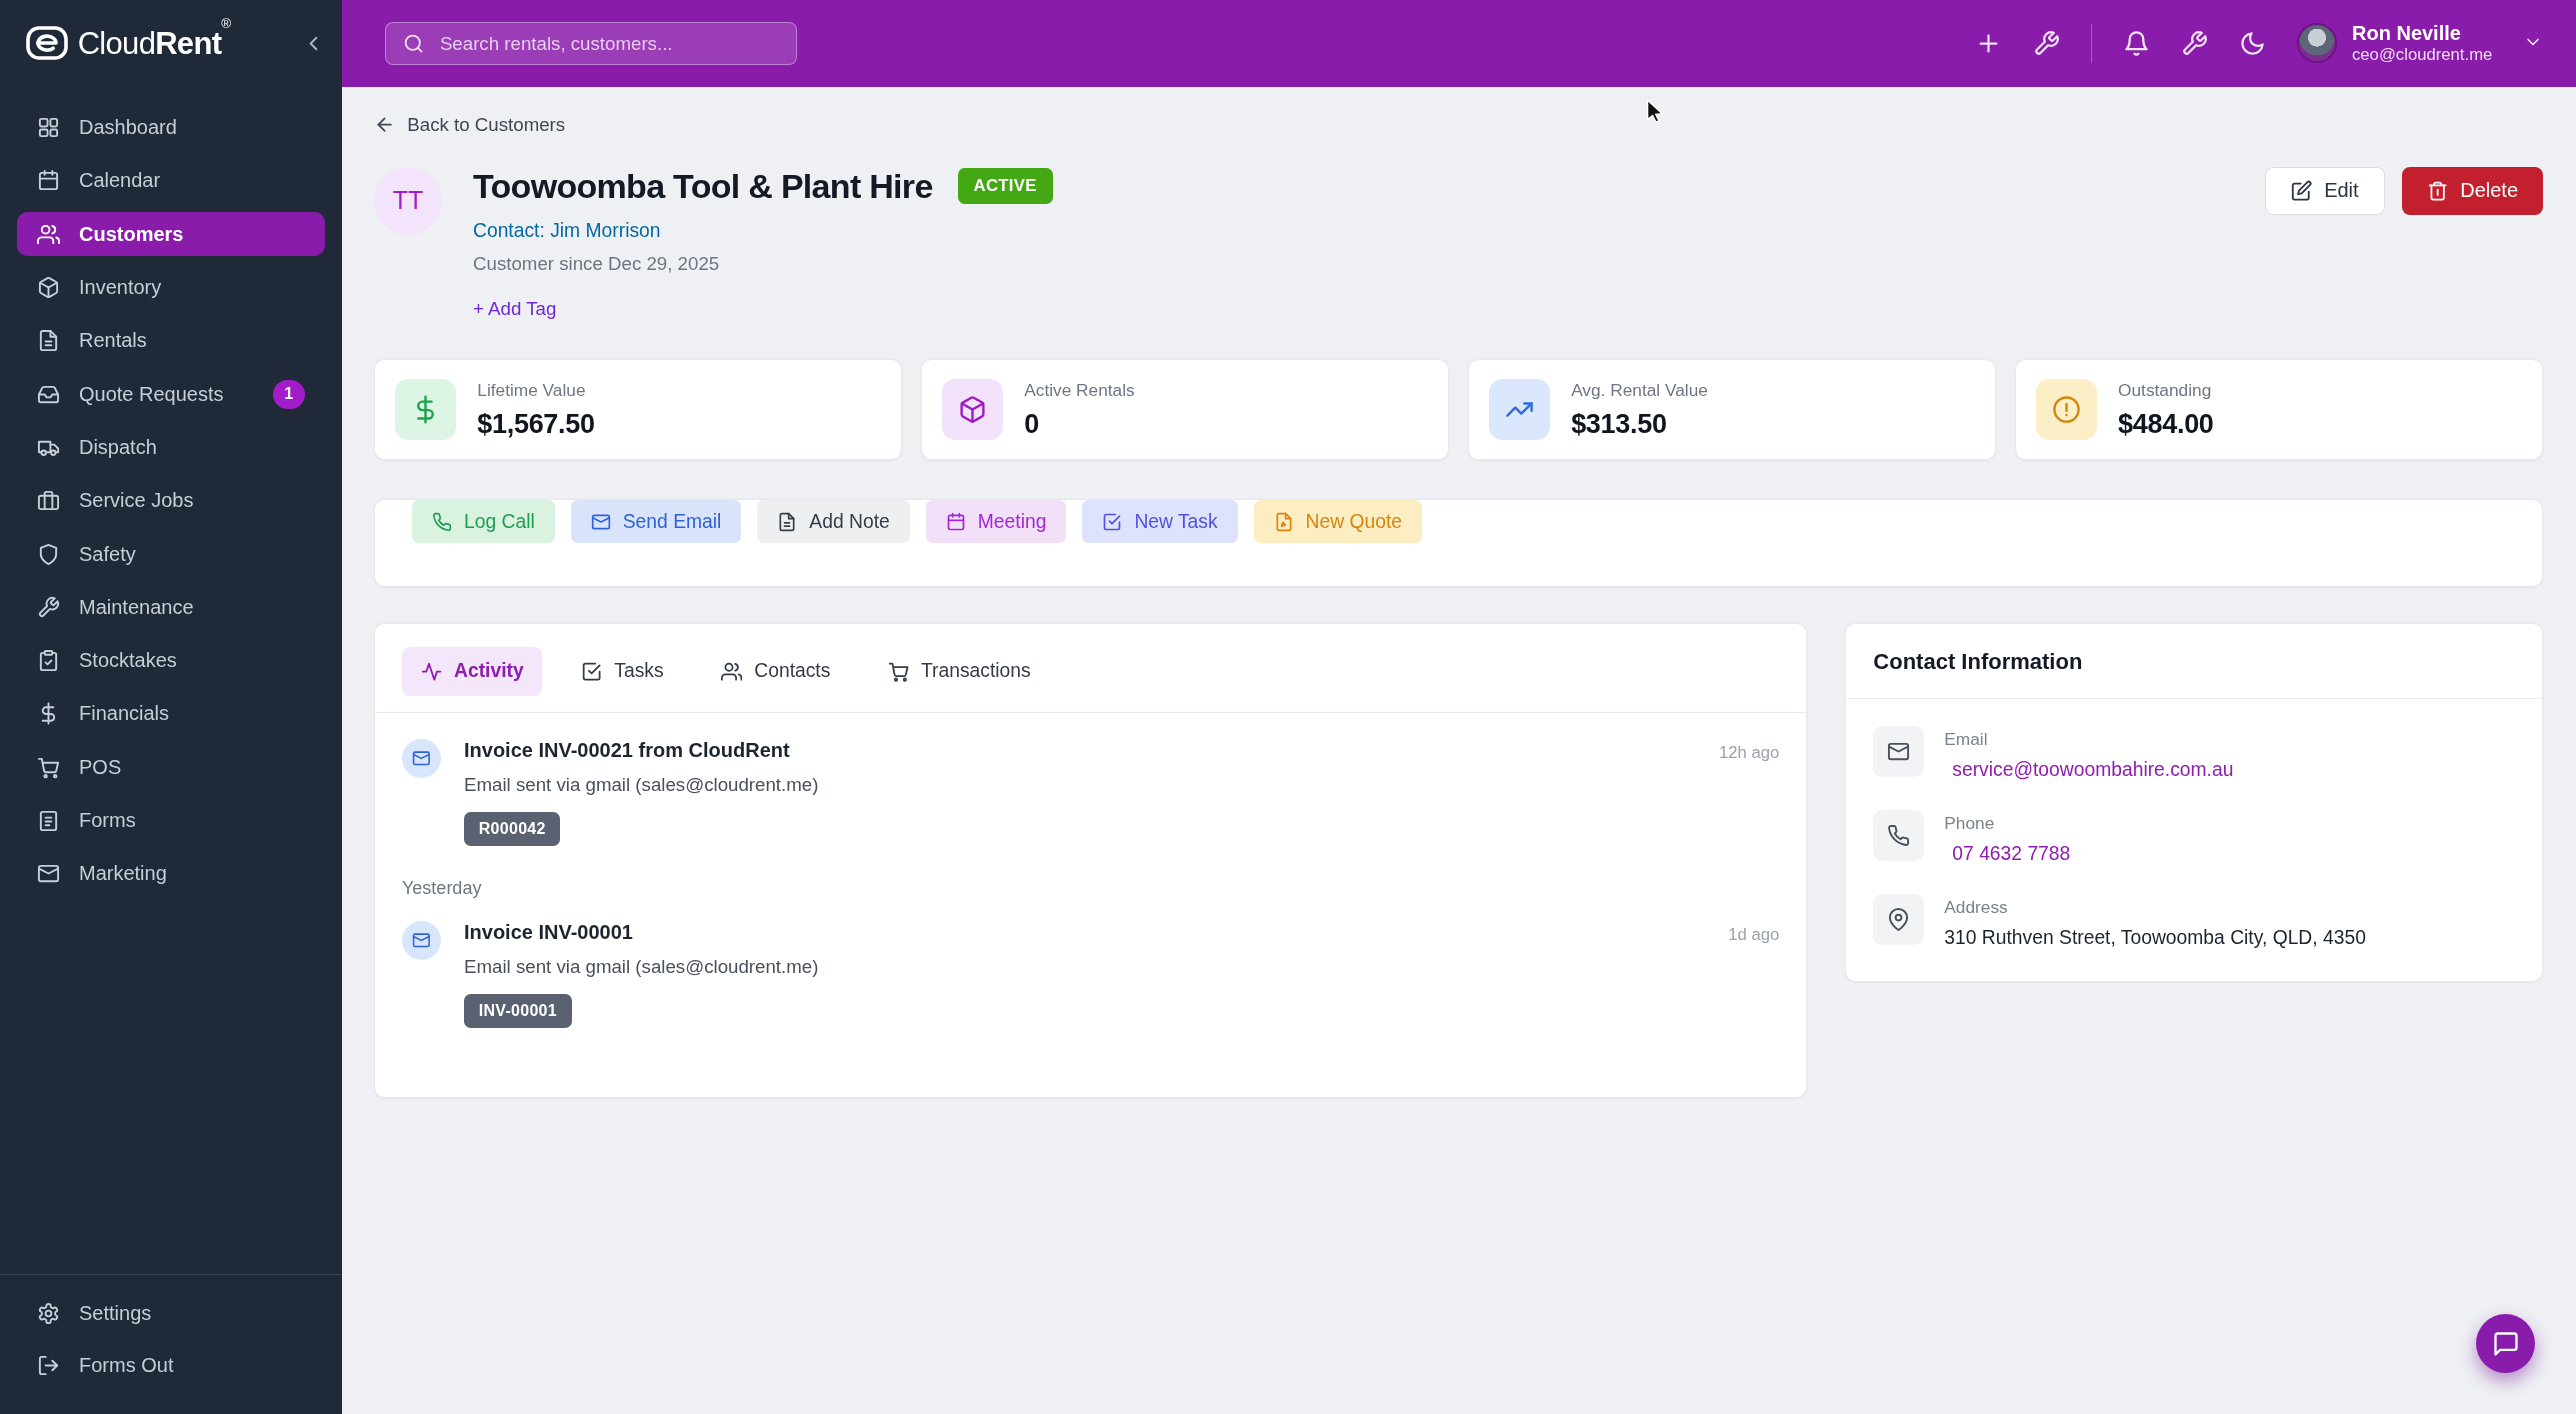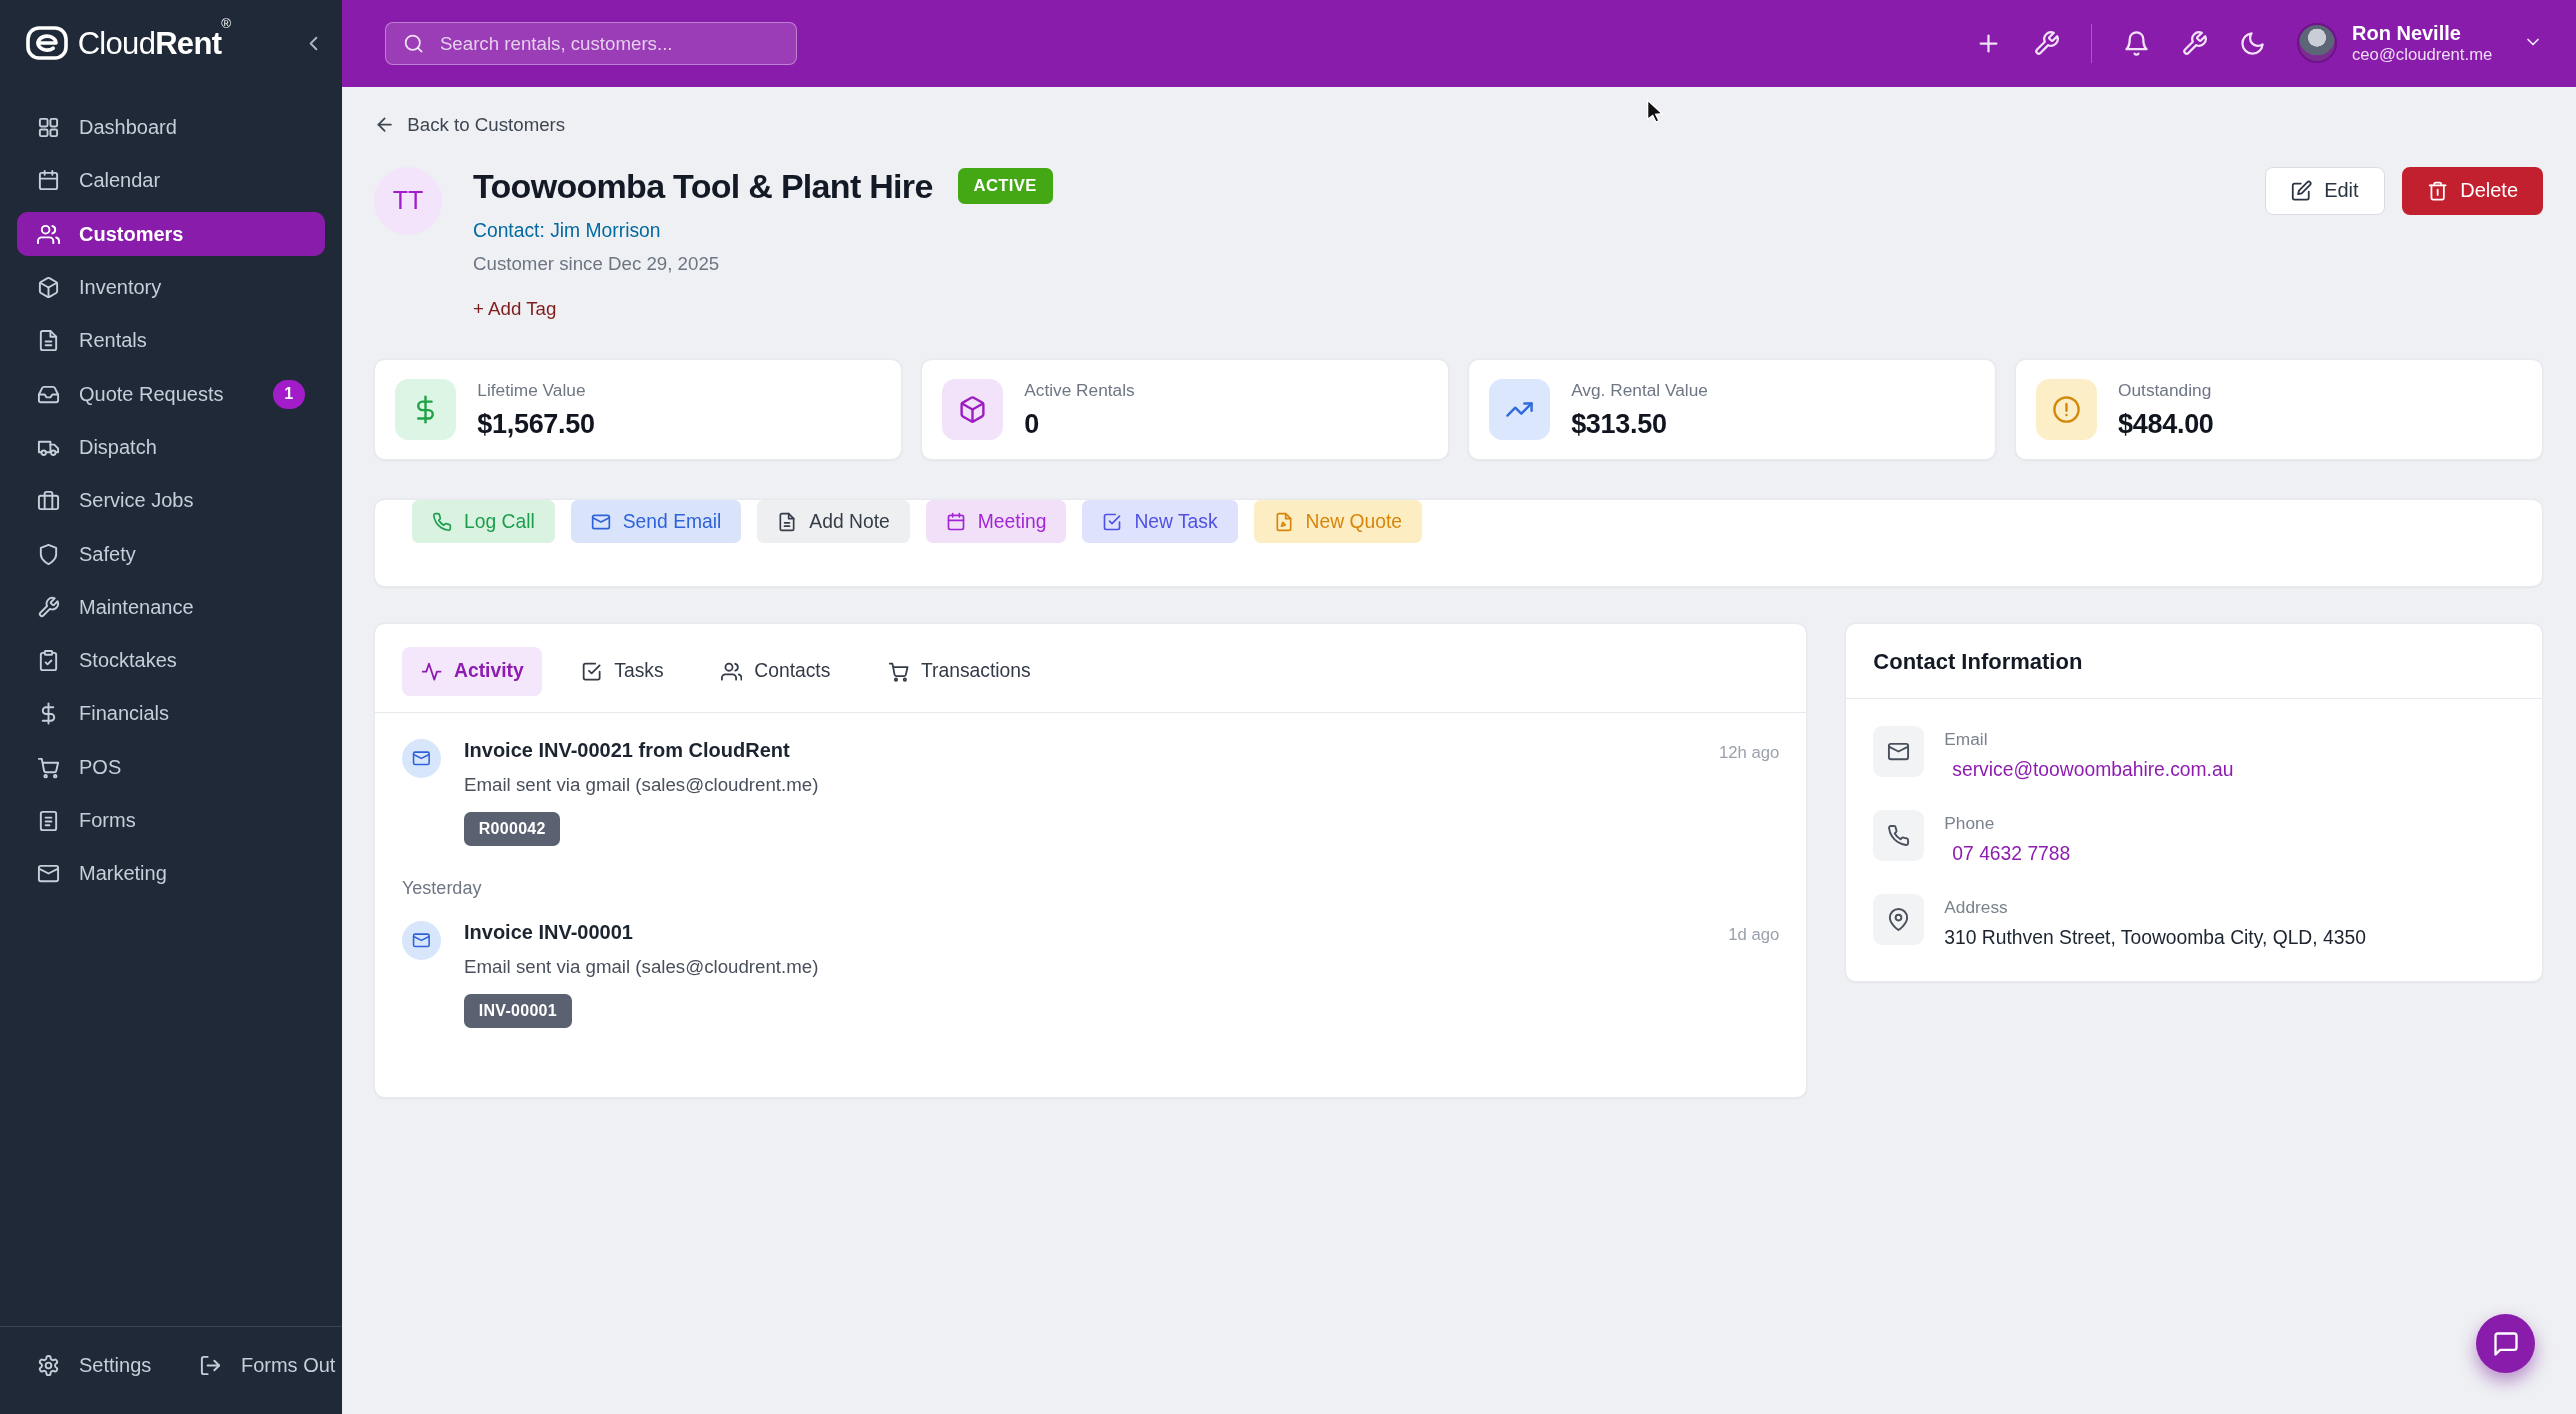--- a/index.html
+++ b/index.html
@@ -23,21 +23,21 @@
   .collapse-btn svg { width:23px; height:23px; }
 
   .nav { flex:1; padding:18.7px 17.3px 0; display:flex; flex-direction:column; gap:9.3px; overflow:hidden; }
   .nav-item { display:flex; align-items:center; gap:18.7px; padding:0 20px; height:44px; border-radius:10.7px;
               font-size:20px; color:#c7ced9; cursor:pointer; flex-shrink:0; }
   .nav-item svg { width:23px; height:23px; flex-shrink:0; }
   .nav-item.active { background:#8a1cab; color:#ffffff; font-weight:bold; }
   .nav-badge { margin-left:auto; background:#a31cc9; color:#fff; border-radius:666px; min-width:32px; height:29px;
                font-size:16px; font-weight:bold; display:flex; align-items:center; justify-content:center; padding:0 9.3px; }
 
-  .side-footer { border-top:0.7px solid #39424f; padding:16px 17.3px 27px; display:flex; flex-direction:row; gap:8px; }
+  .side-footer { border-top:0.7px solid #39424f; padding:16px 17.3px 27px; display:flex; flex-direction:column; gap:8px; }
 
   
   .main { flex:1; display:flex; flex-direction:column; min-width:0; }
   .topbar { height:87px; flex-shrink:0; background:#8a1cab; display:flex; align-items:center; padding:0 33px 0 43px; }
   .search-box { width:412px; height:43px; background:rgba(255,255,255,.15); border:1.3px solid rgba(255,255,255,.35);
                 border-radius:8px; display:flex; align-items:center; gap:13.3px; padding:0 17.3px; }
   .search-box svg { width:21.3px; height:21.3px; color:rgba(255,255,255,.85); flex-shrink:0; }
   .search-box input { flex:1; background:transparent; border:none; outline:none; color:#fff; font-size:18.7px; font-family:inherit; }
   .search-box input::placeholder { color:rgba(255,255,255,.75); }
 
@@ -65,21 +65,21 @@
                  font-size:25px; font-weight:500; display:flex; align-items:center; justify-content:center;
                  margin-right:31px; flex-shrink:0; }
   .title-block { display:flex; flex-direction:column; }
   .title-line { display:flex; align-items:center; gap:25px; }
   .page-title { font-size:34px; font-weight:bold; color:#131a25; margin:0; letter-spacing:-0.7px; }
   .status-badge { background:#43a813; color:#fff; font-size:16.7px; font-weight:bold; letter-spacing:0.3px;
                   padding:8px 16px; border-radius:6.7px; }
   .sub-contact { margin-top:14.7px; font-size:19.3px; color:#0369a1; }
   .sub-since { margin-top:10.7px; font-size:18.7px; color:#6d7583; }
   .add-tag-btn { margin-top:23px; align-self:flex-start; background:transparent; border:none; font-family:inherit;
-                 font-size:18.7px; color:#7f1d1d; cursor:pointer; padding:0; }
+                 font-size:18.7px; color:#6d28d9; cursor:pointer; padding:0; }
   .header-actions { margin-left:auto; display:flex; gap:17.3px; }
   .btn { display:inline-flex; align-items:center; gap:12px; height:48px; padding:0 25px; border-radius:8px;
          font-size:20px; font-family:inherit; cursor:pointer; }
   .btn svg { width:21.3px; height:21.3px; }
   .btn-edit { background:#fff; border:1.3px solid #d9dde3; color:#2a3342; }
   .btn-delete { background:#c3202f; border:none; color:#fff; font-weight:500; }
 
   
   .stats-row { display:flex; gap:18.7px; margin-top:39px; }
   .stat-card { flex:1; background:#fff; border:0.7px solid #e7e9ee; border-radius:10.7px; height:101px;

